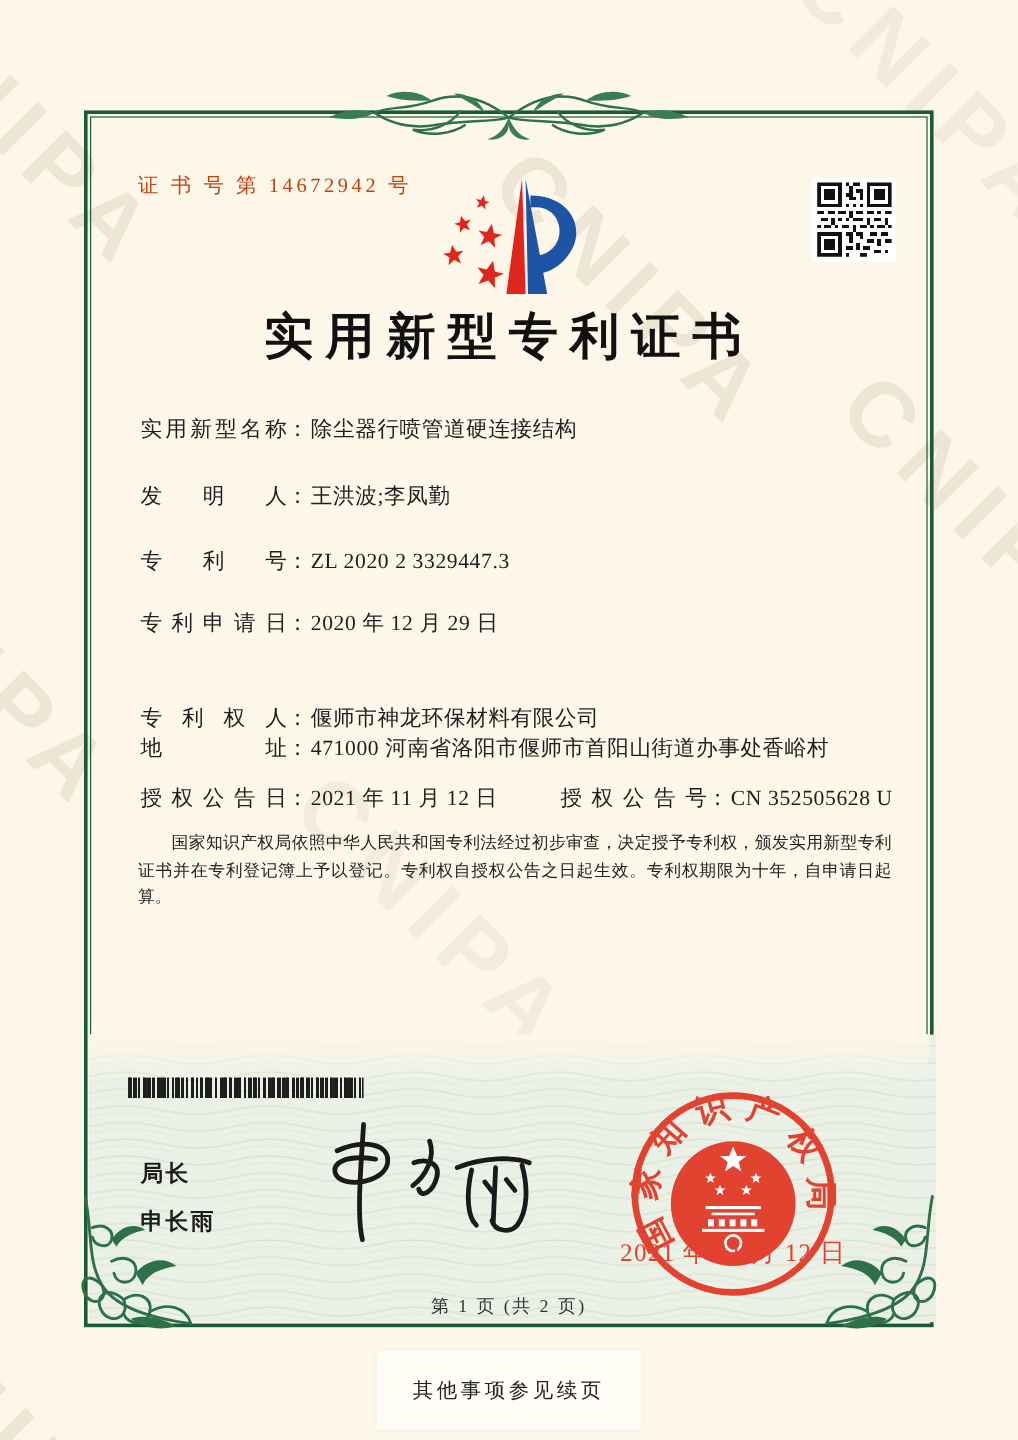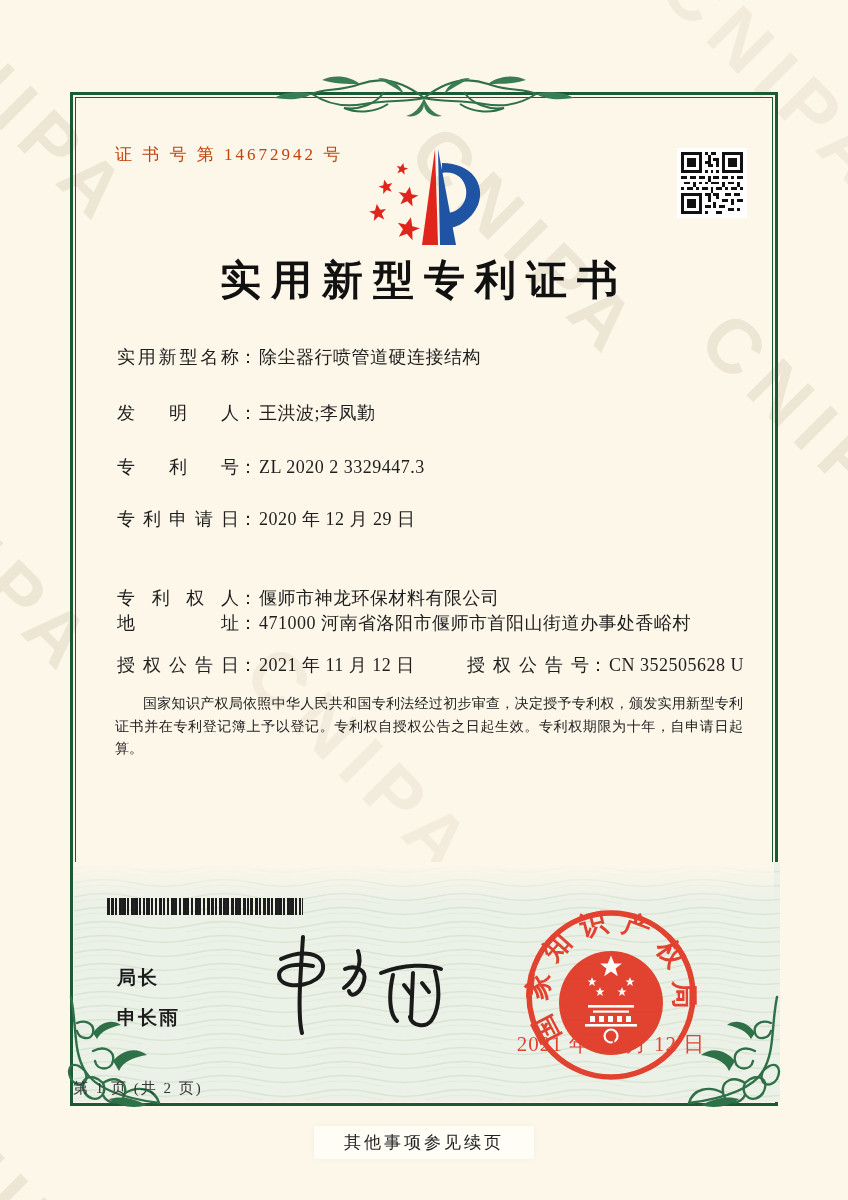--- a/index.html
+++ b/index.html
@@ -100,26 +100,26 @@
     font-size:19px; color:#1c1c1c; letter-spacing:2px;font-weight:bold;
   }
   .signer-title{ top:870px; } .signer-name{ top:910px; }
   .signature { position:absolute; left:168px; top:832px; z-index:4; }
 
   
   .seal { position:absolute; left:433px; top:795px; z-index:5; opacity:.93; }
 
   
   .page-info {
-    position:absolute; left:0; right:0; top:984px; text-align:left;
+    position:absolute; left:0; right:0; top:984px; text-align:center;
     font-size:15px; color:#333; letter-spacing:2px; z-index:4;
   }
   .note-box {
     position:absolute; left:50%; top:1126px; transform:translateX(-50%);
-    background:#fffdf6; padding:5px 30px; z-index:2;
+    background:#fffdf6; padding:21px 30px; z-index:2;
     font-size:17px; letter-spacing:3px; color:#222; white-space:nowrap;
     box-shadow:0 0 6px rgba(0,0,0,.04);
     text-align:right;
   }
 </style>
 </head>
 <body>
 
 <div class="page">
 

